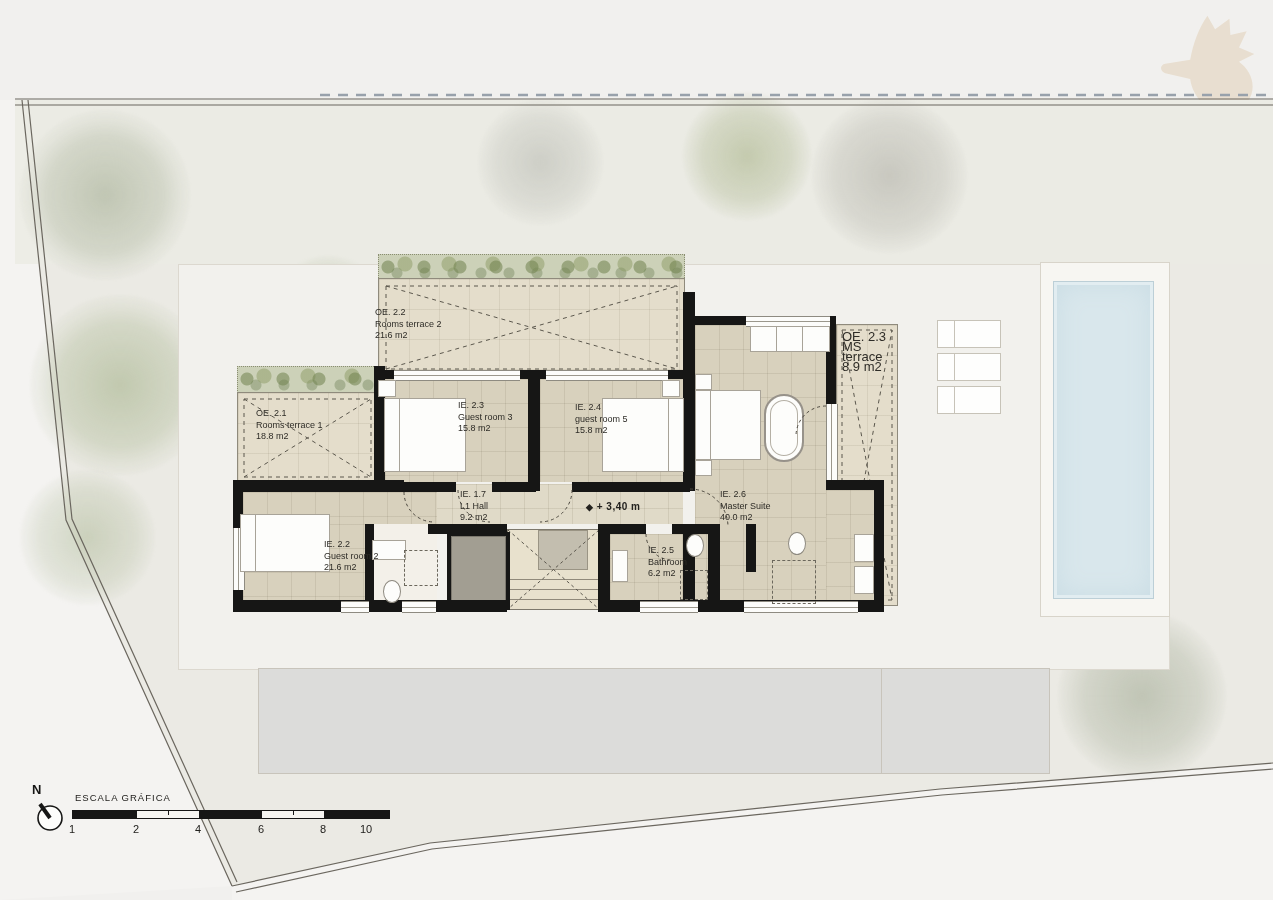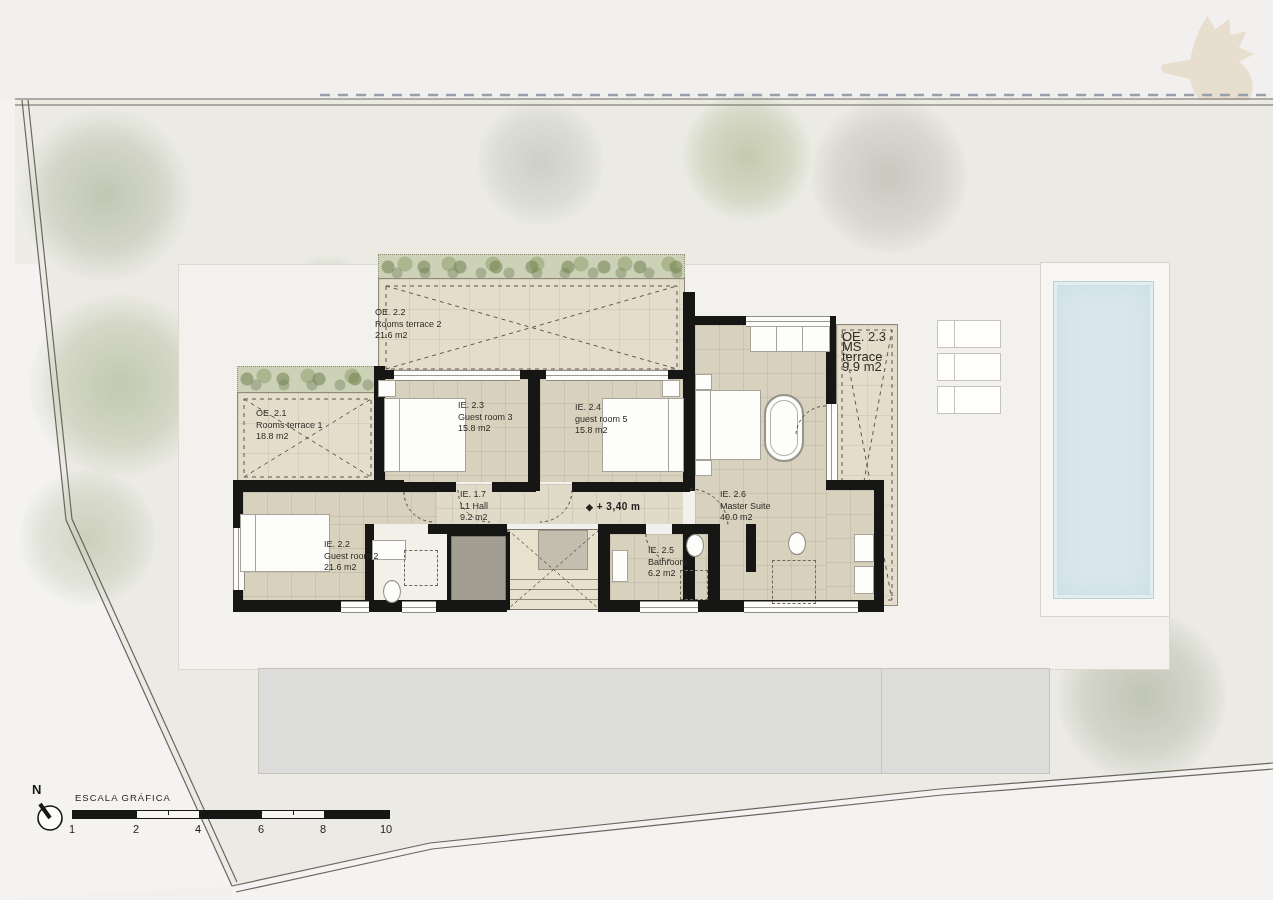--- a/index.html
+++ b/index.html
@@ -223,21 +223,21 @@
     <span>21.6 m2</span>
   </div>
   <div class="rlabel" style="left:256px;top:408px;">
     <span>OE. 2.1</span>
     <span>Rooms terrace 1</span>
     <span>18.8 m2</span>
   </div>
   <div class="rlabel rlabel-sm" style="left:842px;top:332px;width:50px;">
     <span>OE. 2.3</span>
     <span>MS terrace</span>
-    <span>9.9 m2</span>
+    <span>8.9 m2</span>
   </div>
   <div class="rlabel" style="left:458px;top:400px;">
     <span>IE. 2.3</span>
     <span>Guest room 3</span>
     <span>15.8 m2</span>
   </div>
   <div class="rlabel" style="left:575px;top:402px;">
     <span>IE. 2.4</span>
     <span>guest room 5</span>
     <span>15.8 m2</span>
@@ -284,16 +284,16 @@
       <div class="abs" style="left:126px;top:0;width:63px;height:7px;background:#161615;"></div>
       <div class="abs" style="left:251px;top:0;width:65px;height:7px;background:#161615;"></div>
       <div class="abs" style="left:95px;top:0;width:1px;height:4px;background:#161615;"></div>
       <div class="abs" style="left:220px;top:0;width:1px;height:4px;background:#161615;"></div>
     </div>
     <span class="scale-num" style="left:9px;top:33px;">1</span>
     <span class="scale-num" style="left:73px;top:33px;">2</span>
     <span class="scale-num" style="left:135px;top:33px;">4</span>
     <span class="scale-num" style="left:198px;top:33px;">6</span>
     <span class="scale-num" style="left:260px;top:33px;">8</span>
-    <span class="scale-num" style="left:320px;top:33px;">10</span>
+    <span class="scale-num" style="left:300px;top:33px;">10</span>
   </div>
 
 </div>
 
 </body></html>

